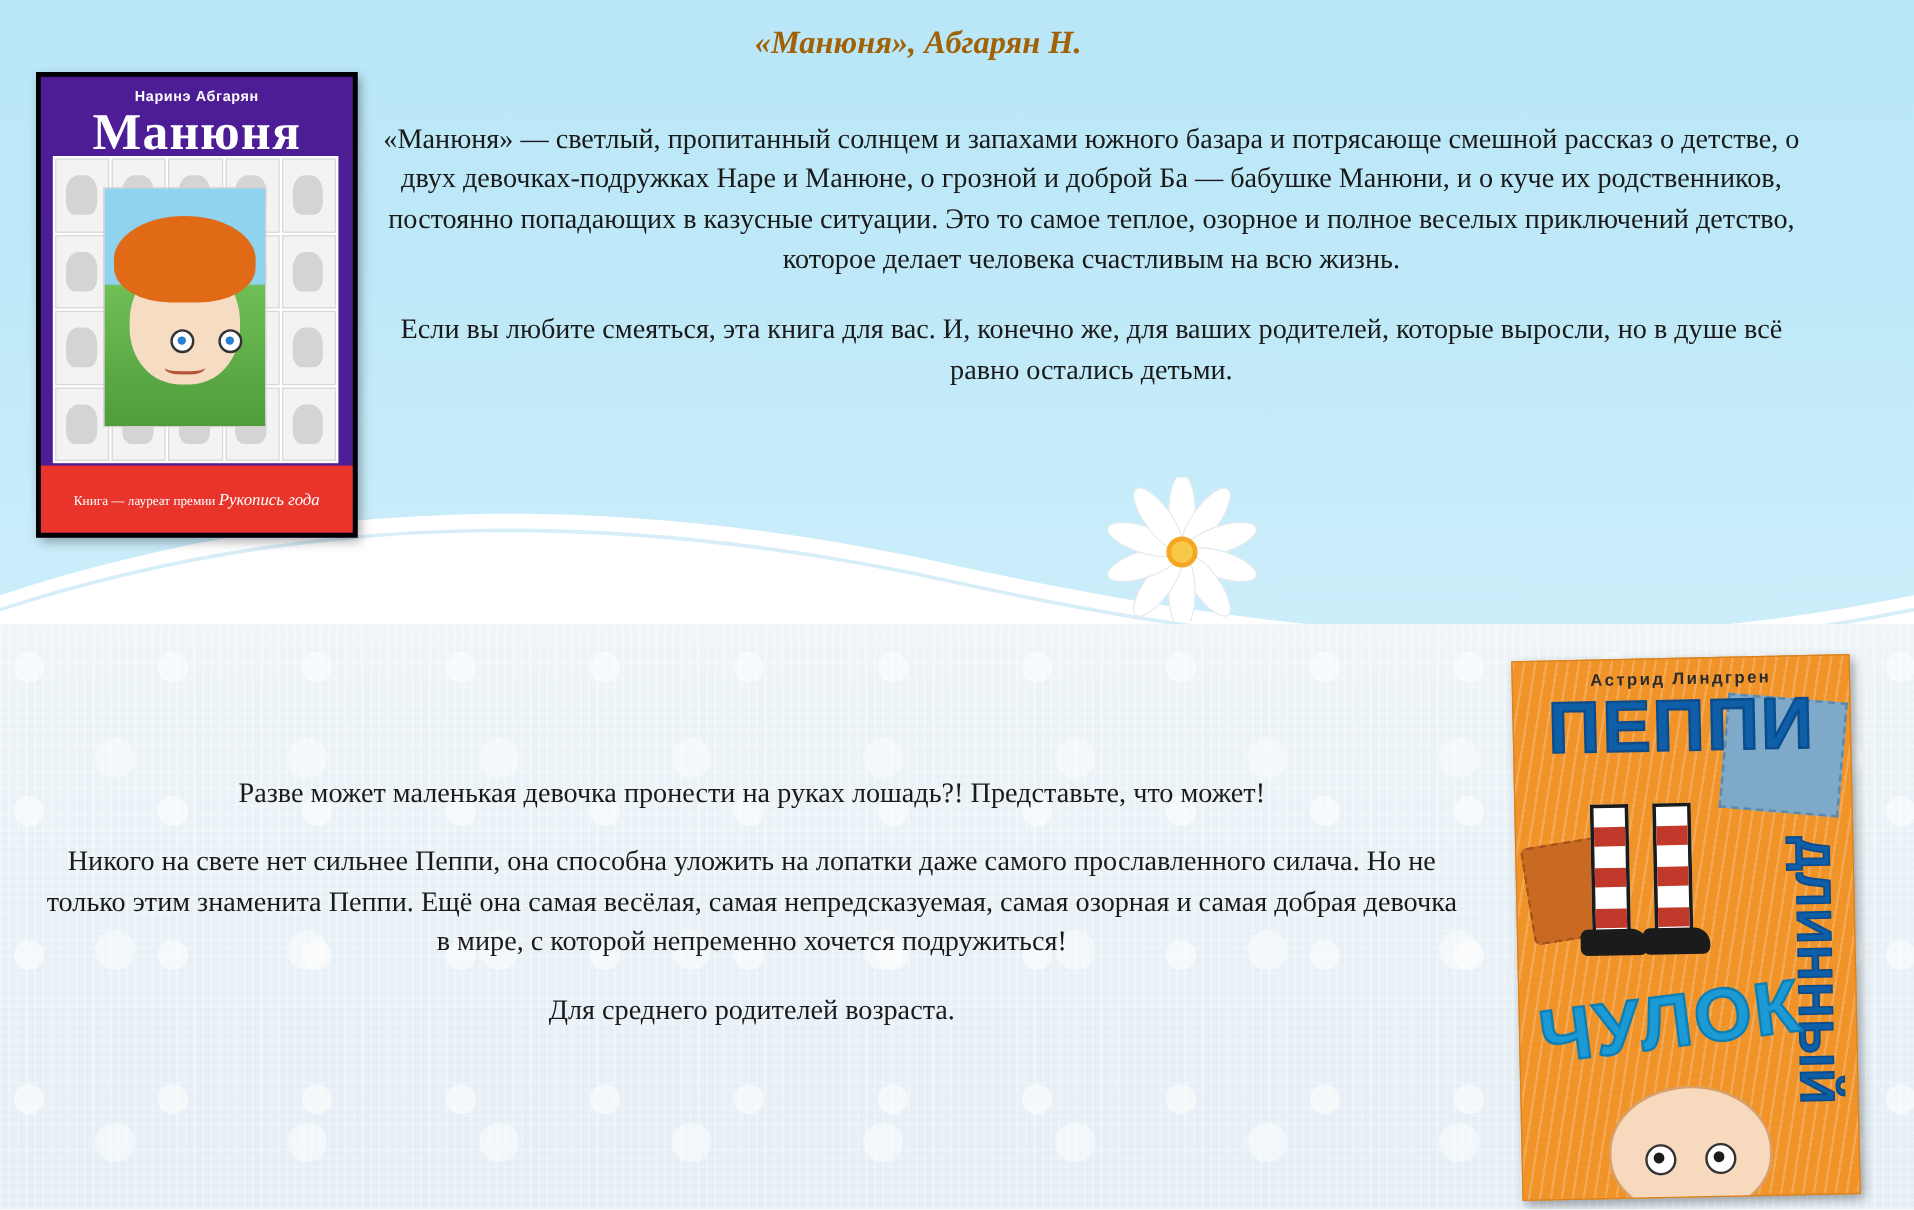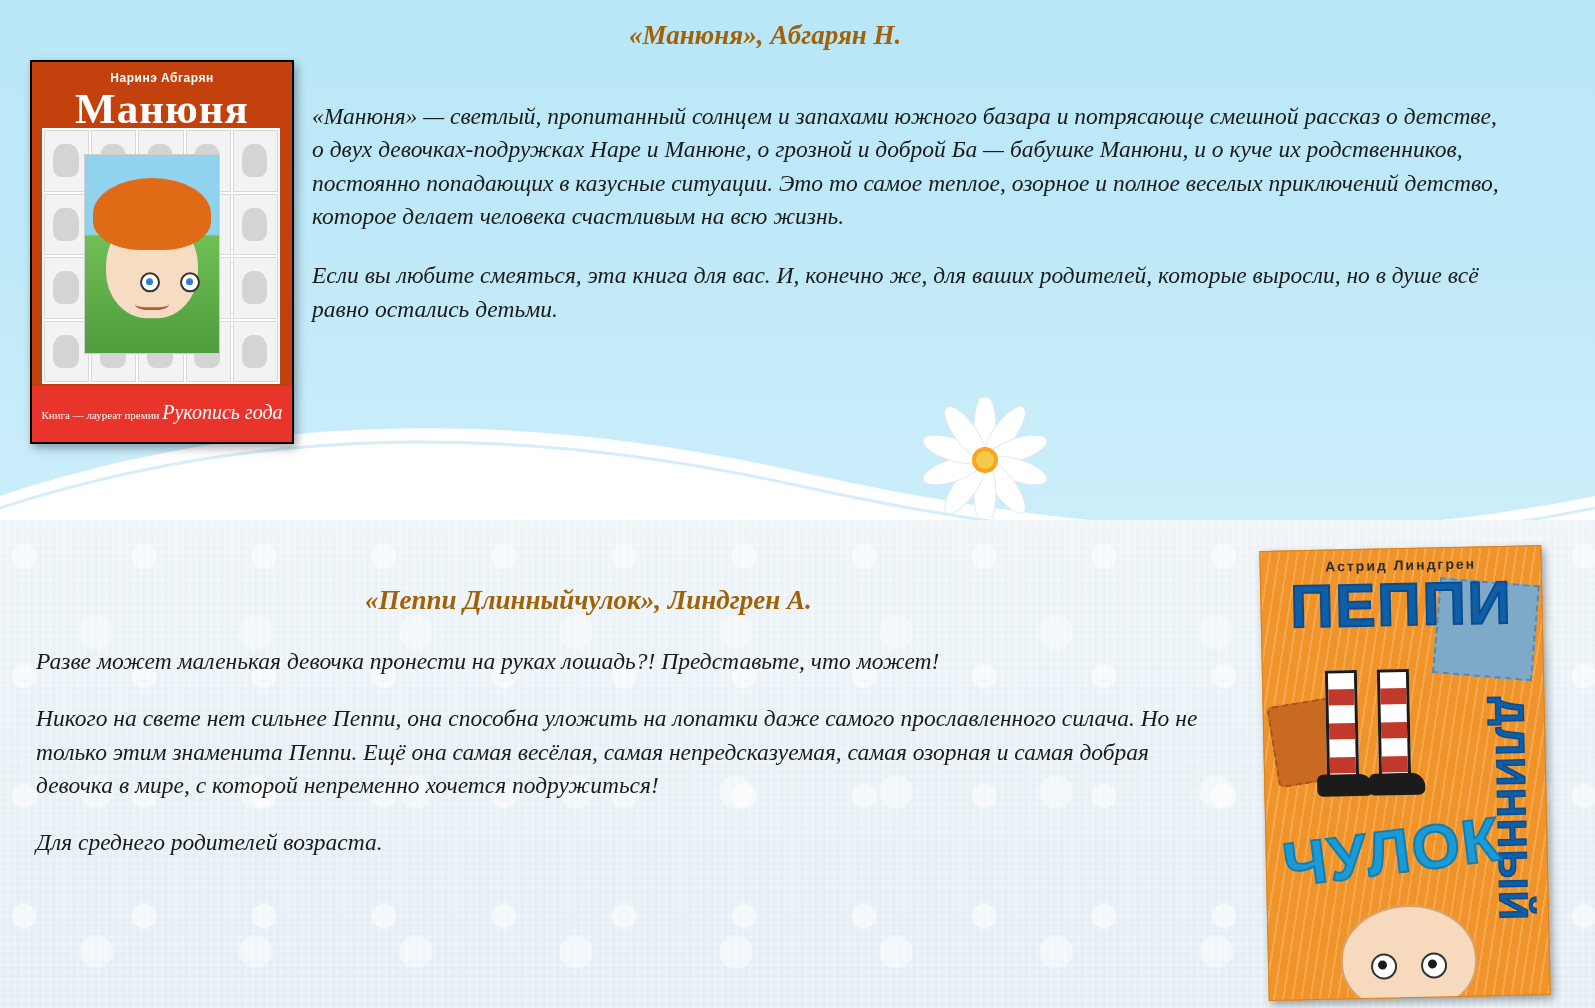--- a/index.html
+++ b/index.html
@@ -71,24 +71,24 @@
     font-size: 27px;
     white-space: nowrap;
   }
   #title-1 { left: 629px; top: 20px; }
   #title-2 { left: 365px; top: 585px; }
 
   
   .body-text {
     position: absolute;
     font-family: "Liberation Serif", serif;
-    font-style: italic;
     color: #1a1a1a;
     font-size: 23.5px;
     line-height: 1.42;
+    text-align: center;
   }
   #desc-1 {
     left: 312px;
     top: 100px;
     width: 1195px;
   }
   #desc-1 p { margin: 0 0 26px 0; }
   #desc-1 p:last-child { margin-bottom: 0; }
 
   #desc-2 {
@@ -103,22 +103,22 @@
   .cover {
     position: absolute;
     box-shadow: 3px 4px 9px rgba(0,0,0,.35);
     overflow: hidden;
   }
   #cover-manunya {
     left: 30px;
     top: 60px;
     width: 260px;
     height: 380px;
-    background: #c2410c;
-    border: 2px solid #000000;
+    background: #4c1d95;
+    border: 4px solid #000000;
   }
   .mn-authors {
     position: absolute; top: 9px; left: 0; width: 100%;
     text-align: center;
     font-family: "Liberation Sans", sans-serif;
     font-weight: bold;
     font-size: 12px;
     color: #ffffff;
     letter-spacing: .5px;
   }
@@ -220,21 +220,21 @@
     left: 0; bottom: 18px;
     width: 100%;
     text-align: center;
     font-family: "Liberation Serif", serif;
     font-size: 11px;
     color: #ffffff;
     white-space: nowrap;
   }
   .mn-prize .script {
     font-style: italic;
-    font-size: 20px;
+    font-size: 14px;
   }
 
   
   #cover-peppi {
     left: 1264px;
     top: 548px;
     width: 280px;
     height: 448px;
     background: #f0942a;
     border: 1px solid #d9821f;
@@ -450,21 +450,20 @@
         <ellipse cx="0" cy="-34" rx="11" ry="31" transform="rotate(216)"></ellipse>
         <ellipse cx="0" cy="-34" rx="11" ry="31" transform="rotate(252)"></ellipse>
         <ellipse cx="0" cy="-34" rx="11" ry="31" transform="rotate(288)"></ellipse>
         <ellipse cx="0" cy="-34" rx="11" ry="31" transform="rotate(324)"></ellipse>
       </g>
       <circle cx="0" cy="0" r="13" fill="#f5a623"></circle>
       <circle cx="0" cy="0" r="9" fill="#f7c948"></circle>
     </g>
   </svg>
 
-  <div class="section-title" id="title-2">«Пеппи Длинныйчулок», Линдгрен А.</div>
 
   <div class="body-text" id="desc-2">
     <p>Разве может маленькая девочка пронести на руках лошадь?! Представьте, что может!</p>
     <p>Никого на свете нет сильнее Пеппи, она способна уложить на лопатки даже самого прославленного силача. Но не только этим знаменита Пеппи. Ещё она самая весёлая, самая непредсказуемая, самая озорная и самая добрая девочка в мире, с которой непременно хочется подружиться!</p>
     <p>Для среднего родителей возраста.</p>
   </div>
 
   <div class="cover" id="cover-peppi">
     <div class="pp-texture"></div>
     <div class="pp-patch"></div>

